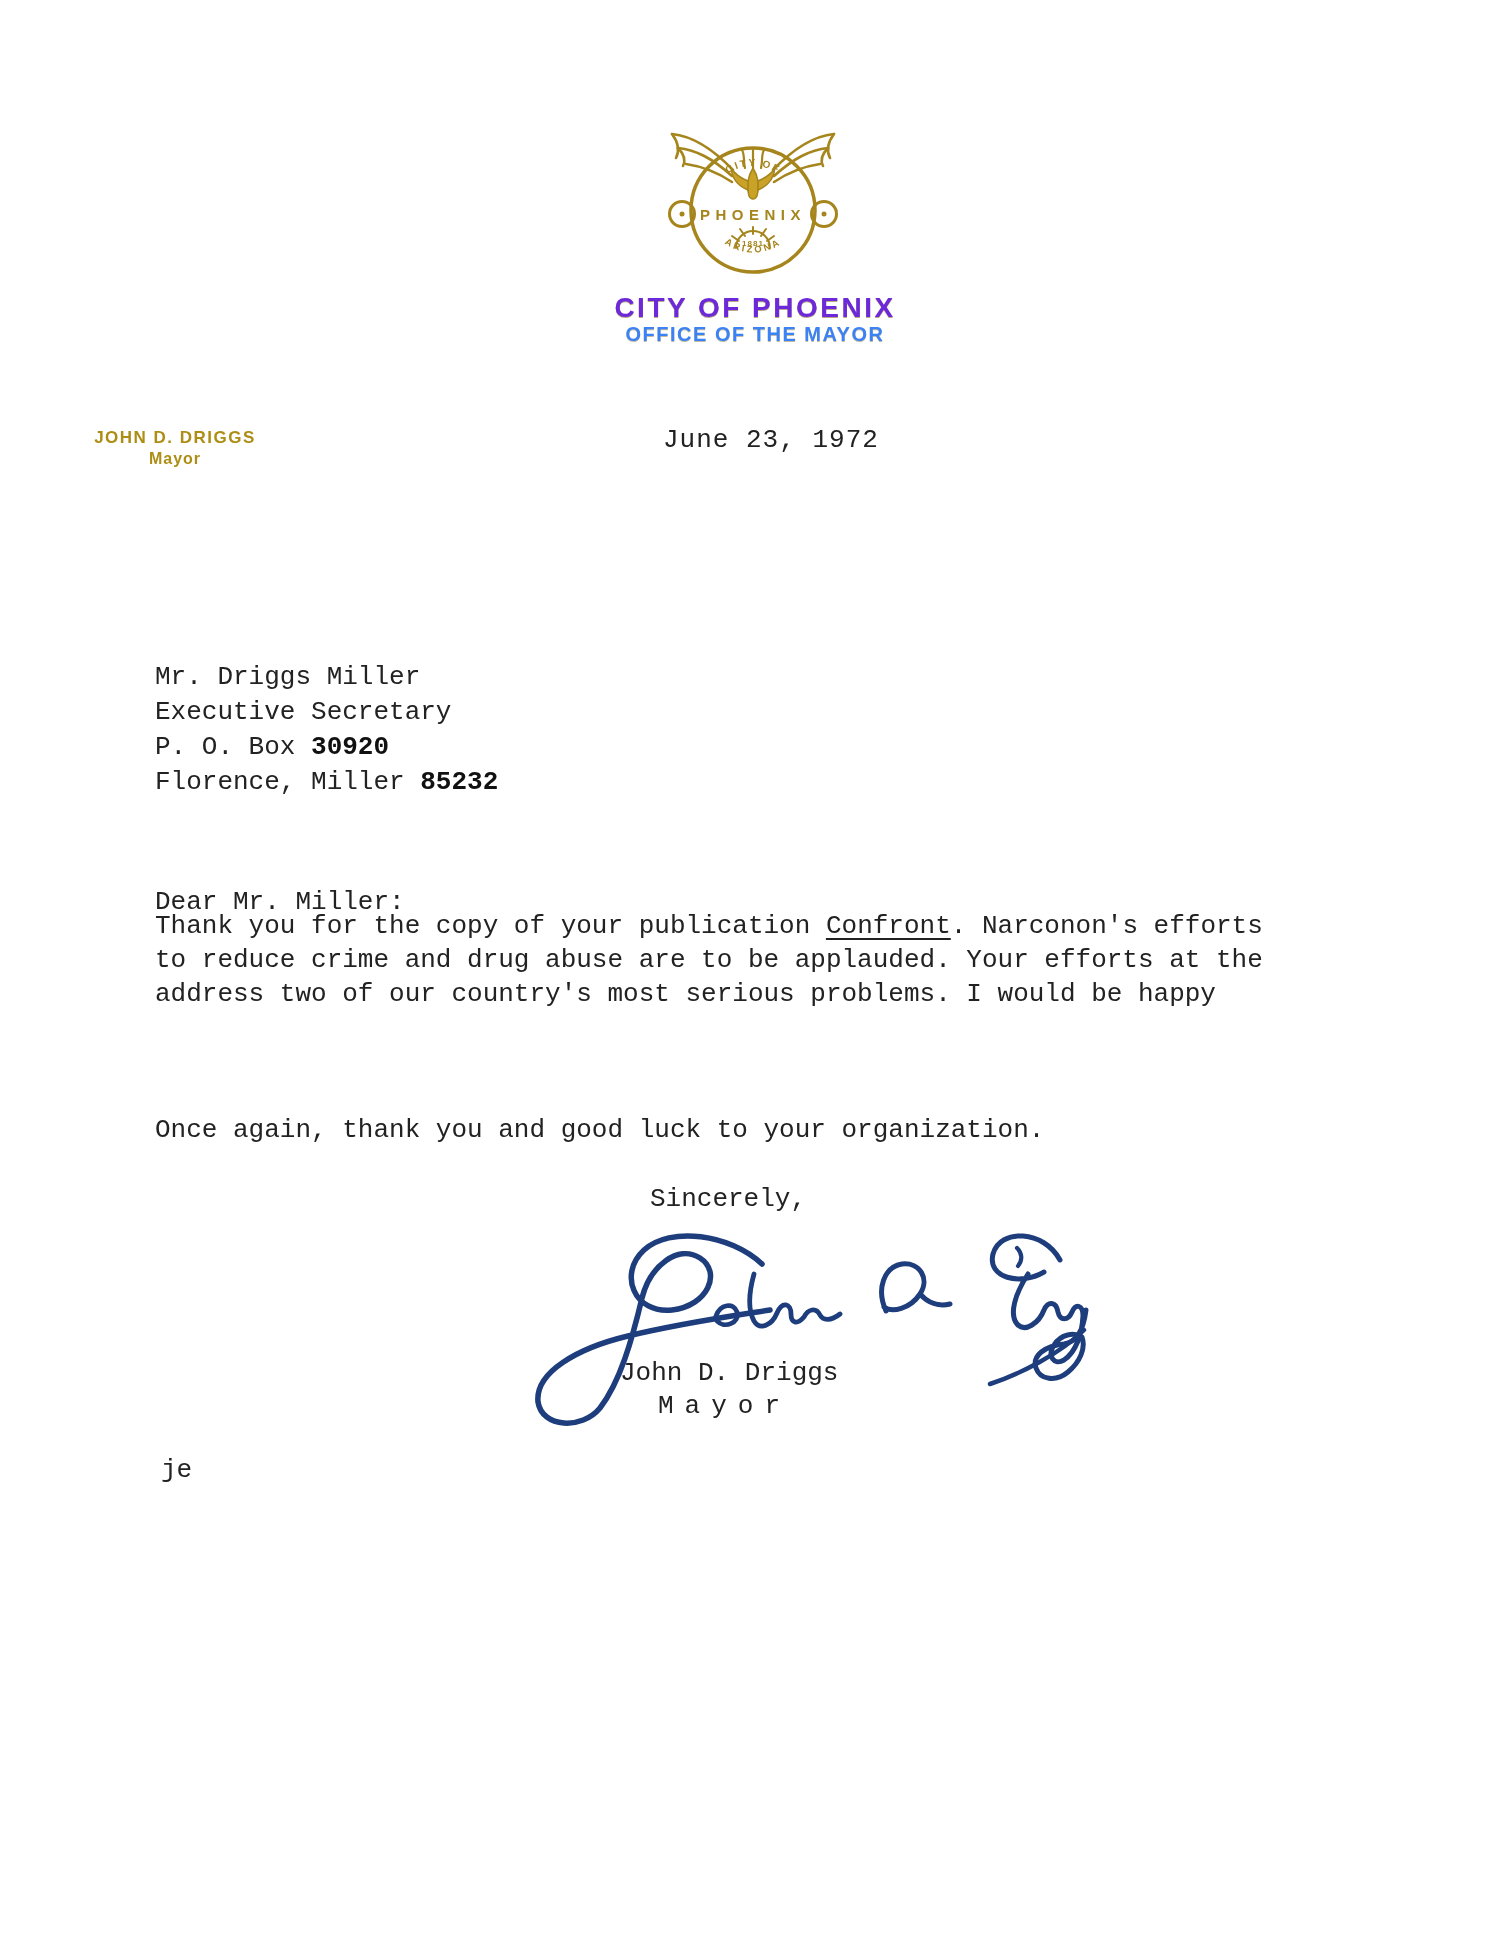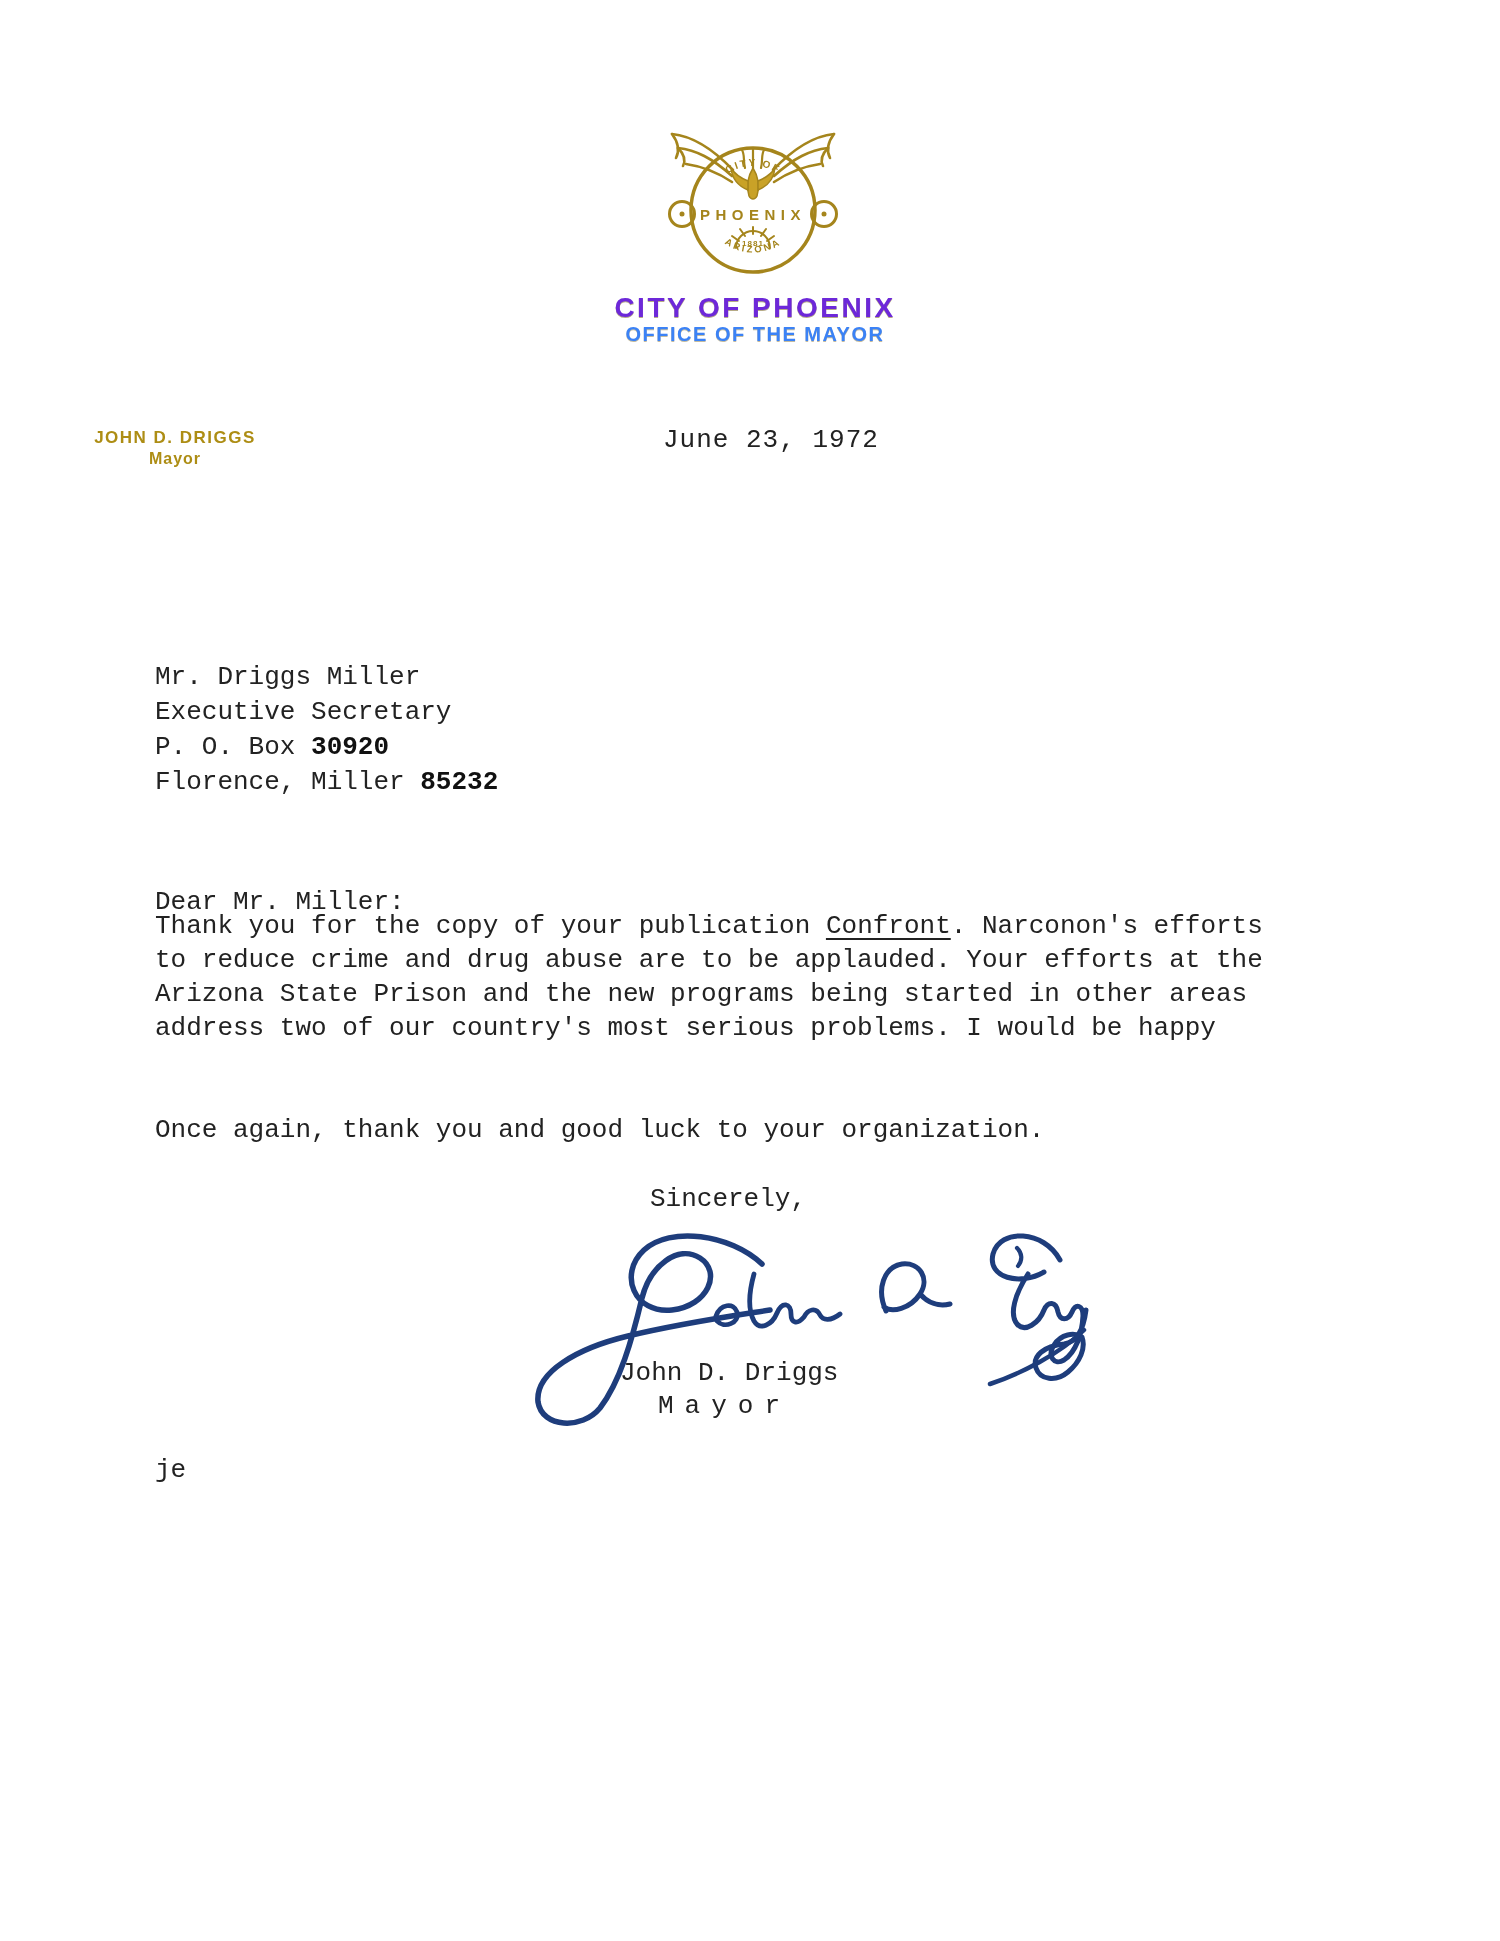--- a/index.html
+++ b/index.html
@@ -157,21 +157,20 @@
     <div class="mono addr-line">Executive Secretary</div>
     <div class="mono addr-line"><span>P. O. Box </span><span class="heavy">30920</span></div>
     <div class="mono addr-line"><span>Florence, Miller </span><span class="heavy">85232</span></div>
   </div>
 
   <div class="abs mono" style="left:155px; top:862px;margin-top:25px;">Dear Mr. Miller:</div>
 
   <div class="abs" style="left:155px; top:909px;">
     <div class="mono body-line"><span>Thank you for the copy of your publication </span><span class="u">Confront</span><span>. Narconon's efforts</span></div>
     <div class="mono body-line">to reduce crime and drug abuse are to be applauded. Your efforts at the</div>
-    <div class="mono body-line">Arizona State Prison and the new programs being started in other areas</div>
     <div class="mono body-line">address two of our country's most serious problems. I would be happy</div>
   </div>
 
   <div class="abs mono" style="left:155px; top:1115px;">Once again, thank you and good luck to your organization.</div>
 
   <div class="abs mono" style="left:650px; top:1184px;">Sincerely,</div>
 
   <svg class="abs sig-svg" style="left:520px; top:1222px;" width="570" height="215" viewBox="0 0 570 215" aria-hidden="true">
     <g fill="none" stroke="#1e3d7c" stroke-linecap="round" stroke-linejoin="round">
 
@@ -198,15 +197,15 @@
                C566,126 560,140 548,150 C536,160 520,158 516,146
                C512,134 524,124 544,122 C558,120 564,104 566,88"></path>
 
       <path stroke-width="4.5" d="M470,162 C500,152 540,132 564,108"></path>
     </g>
   </svg>
 
   <div class="abs mono" style="left:620px; top:1358px;">John D. Driggs</div>
   <div class="abs mono typed-title-spaced" style="left:658px; top:1391px;">Mayor</div>
 
-  <div class="abs mono" style="left:155px; top:1455px;">je</div>
+  <div class="abs mono" style="left:161px; top:1455px;">je</div>
 
 </div>
 
 </body></html>

